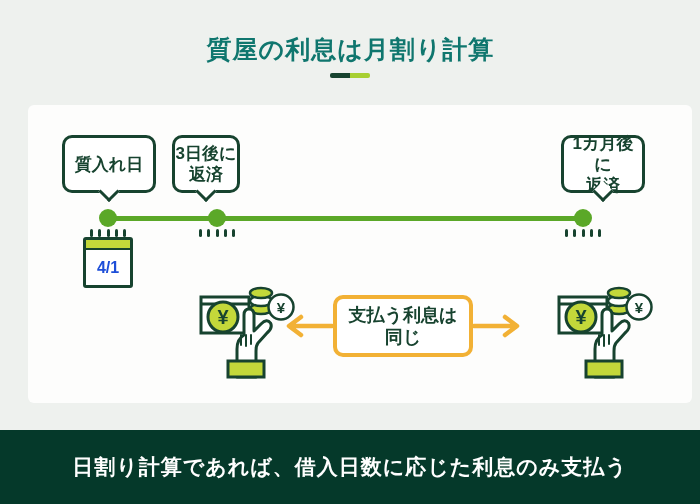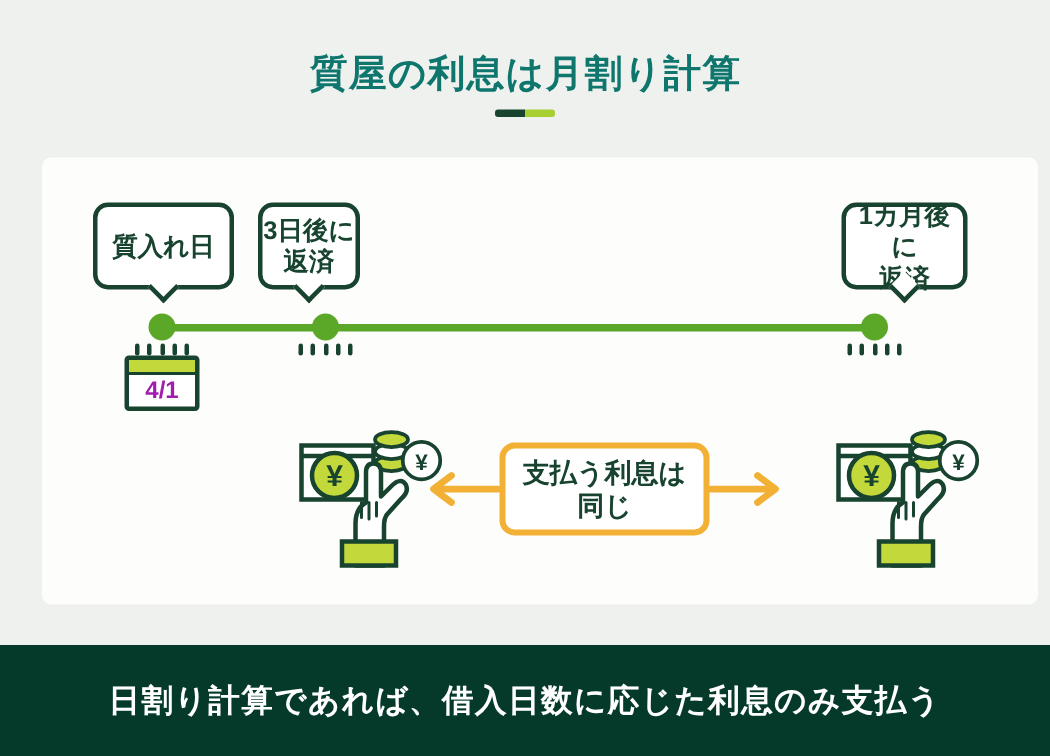--- a/index.html
+++ b/index.html
@@ -37,22 +37,22 @@
   .dot1{left:71px;} .dot2{left:180px;} .dot3{left:546px;}
 
   
   .calendar{position:absolute;top:124px;width:50px;}
   .cal1{left:55px;} .cal2{left:164px;} .cal3{left:530px;}
   .cal-binding{display:flex;justify-content:space-between;padding:0 7px;height:8px;
                align-items:flex-end;}
   .cal-binding span{width:3px;height:8px;background:#17432f;border-radius:1.5px;}
   .cal-frame{border:3px solid #17432f;border-radius:3px;background:#fff;overflow:hidden;}
   .cal-header{height:8px;background:#c3d83a;border-bottom:2.5px solid #17432f;}
-  .cal-date{height:21px;display:flex;align-items:center;justify-content:center;
-            font-weight:bold;font-size:16px;color:#a21caf;}
+  .cal-date{height:35px;display:flex;align-items:center;justify-content:center;
+            font-weight:bold;font-size:16px;color:#1d4ed8;}
 
   
   .money{position:absolute;top:178px;width:100px;height:94px;}
   .money-left{left:167px;} .money-right{left:525px;}
 
   
   .cmp-box{position:absolute;left:305px;top:190px;width:140px;height:62px;box-sizing:border-box;
            background:#fff;border:4px solid #f2b135;border-radius:10px;display:flex;
            flex-direction:column;align-items:center;justify-content:center;font-weight:bold;
            font-size:18px;line-height:22px;color:#17432f;text-align:left;}

